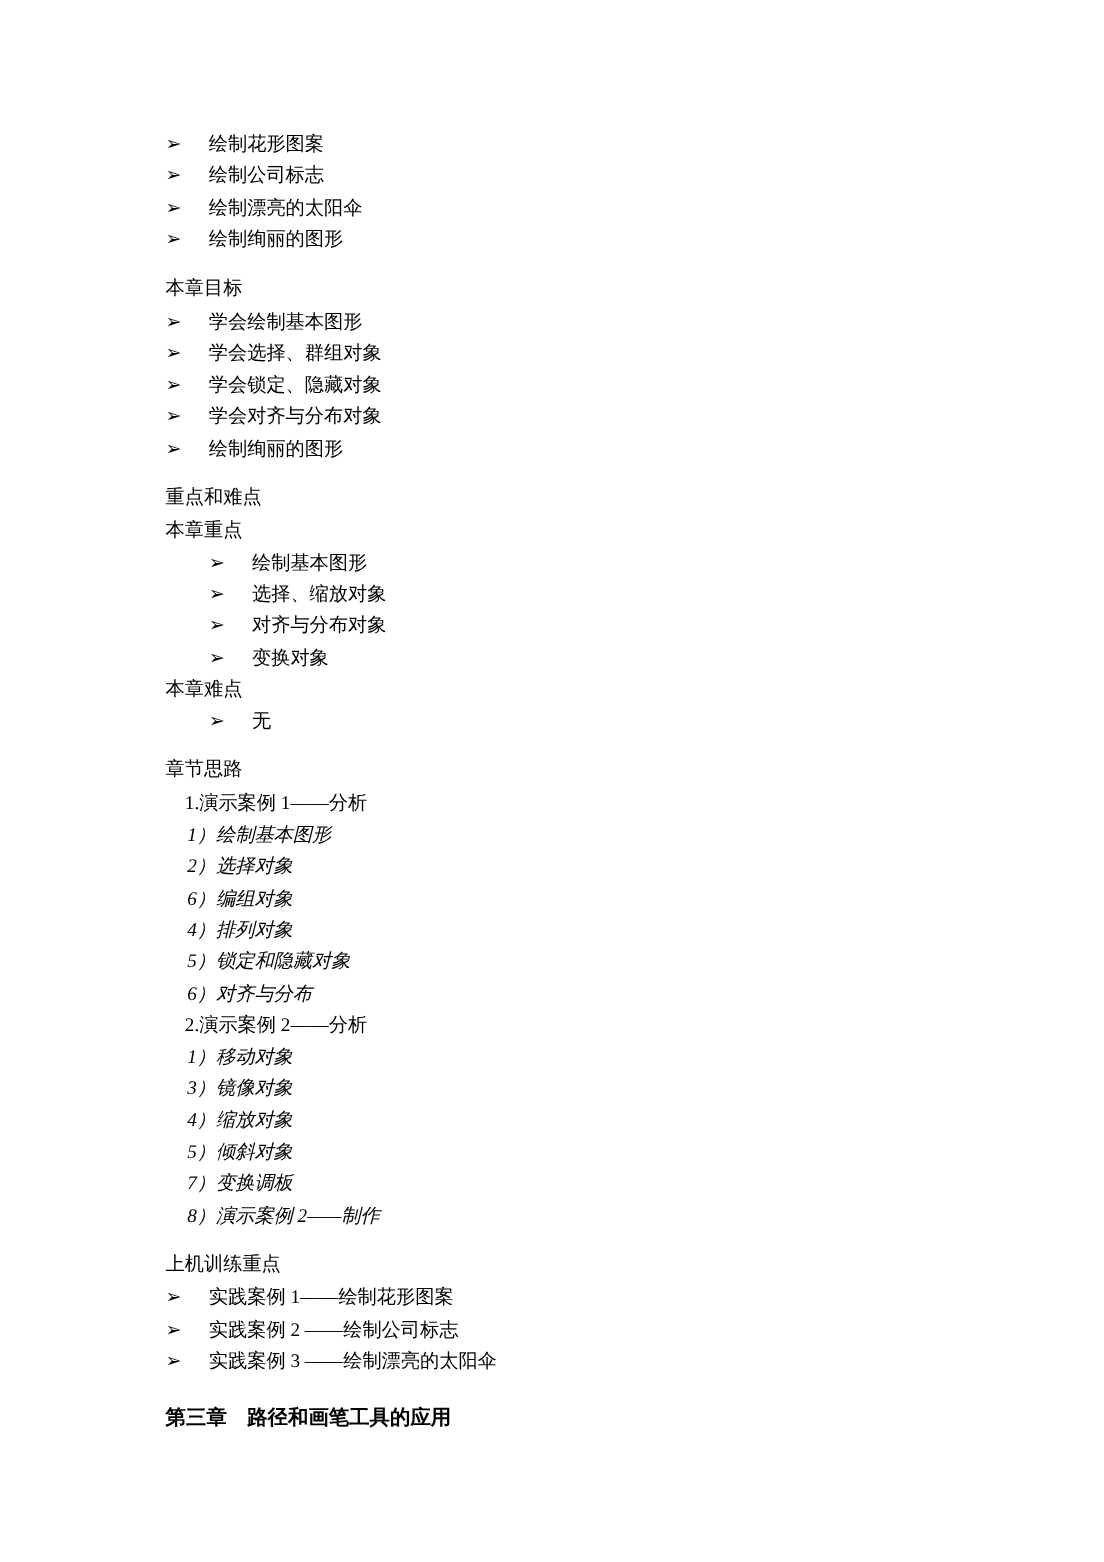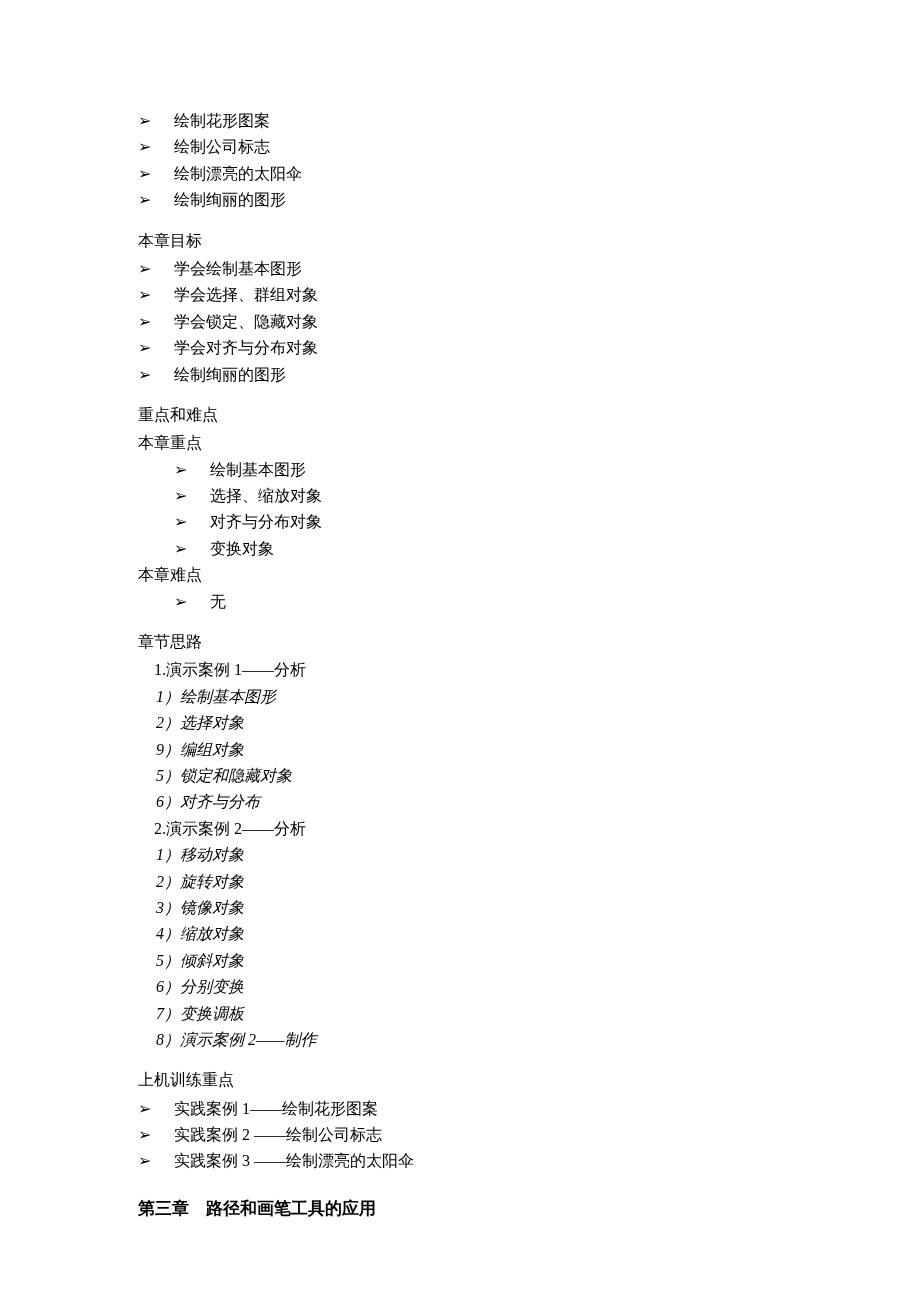--- a/index.html
+++ b/index.html
@@ -64,32 +64,31 @@
 <div>本章难点</div>
 <ul class="bullet-list indent-2">
   <li><span class="arrow">➢</span><span>无</span></li>
 </ul>
 
 <div class="section-heading">章节思路</div>
 <div class="numbered">1.演示案例 1——分析</div>
 <ul class="sub-numbered">
   <li>1）绘制基本图形</li>
   <li>2）选择对象</li>
-  <li>9）编组对象</li>
+  <li>6）编组对象</li>
+  <li>4）排列对象</li>
   <li>5）锁定和隐藏对象</li>
   <li>6）对齐与分布</li>
 </ul>
 <div class="numbered">2.演示案例 2——分析</div>
 <ul class="sub-numbered">
   <li>1）移动对象</li>
-  <li>2）旋转对象</li>
   <li>3）镜像对象</li>
   <li>4）缩放对象</li>
   <li>5）倾斜对象</li>
-  <li>6）分别变换</li>
   <li>7）变换调板</li>
   <li>8）演示案例 2——制作</li>
 </ul>
 
 <div class="section-heading">上机训练重点</div>
 <ul class="bullet-list indent-1">
   <li><span class="arrow">➢</span><span>实践案例 1——绘制花形图案</span></li>
   <li><span class="arrow">➢</span><span>实践案例 2 ——绘制公司标志</span></li>
   <li><span class="arrow">➢</span><span>实践案例 3 ——绘制漂亮的太阳伞</span></li>
 </ul>

